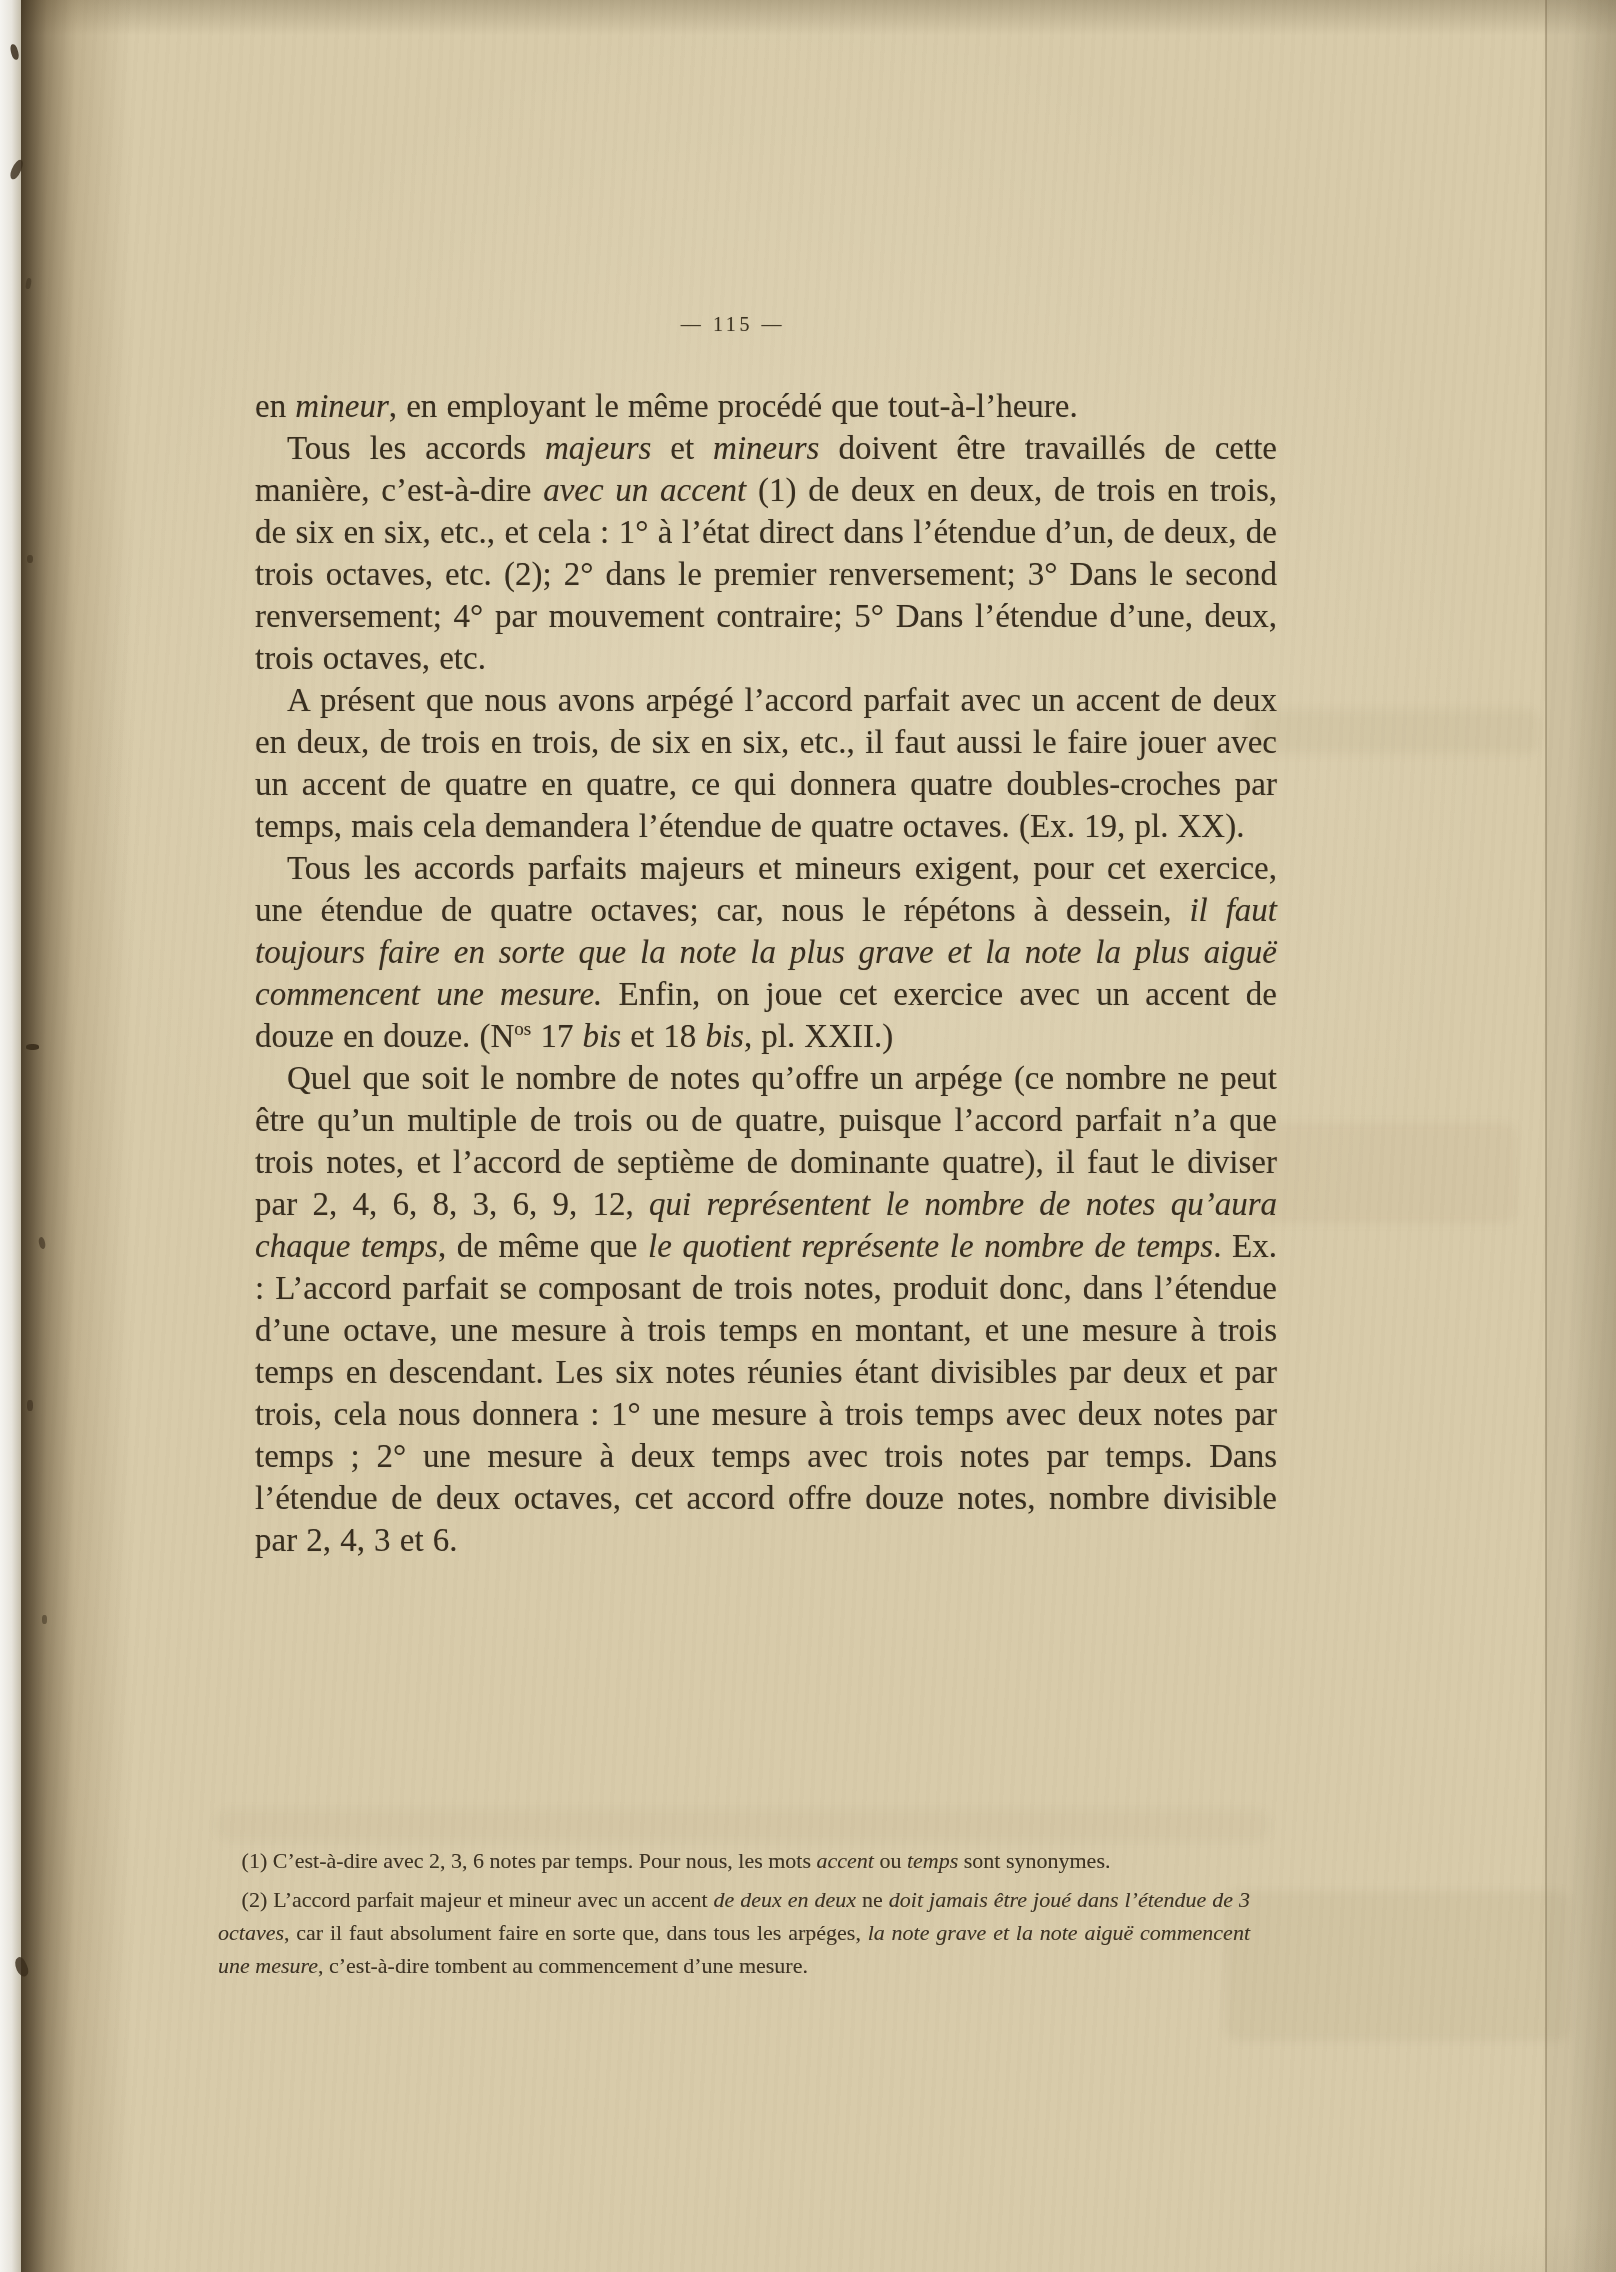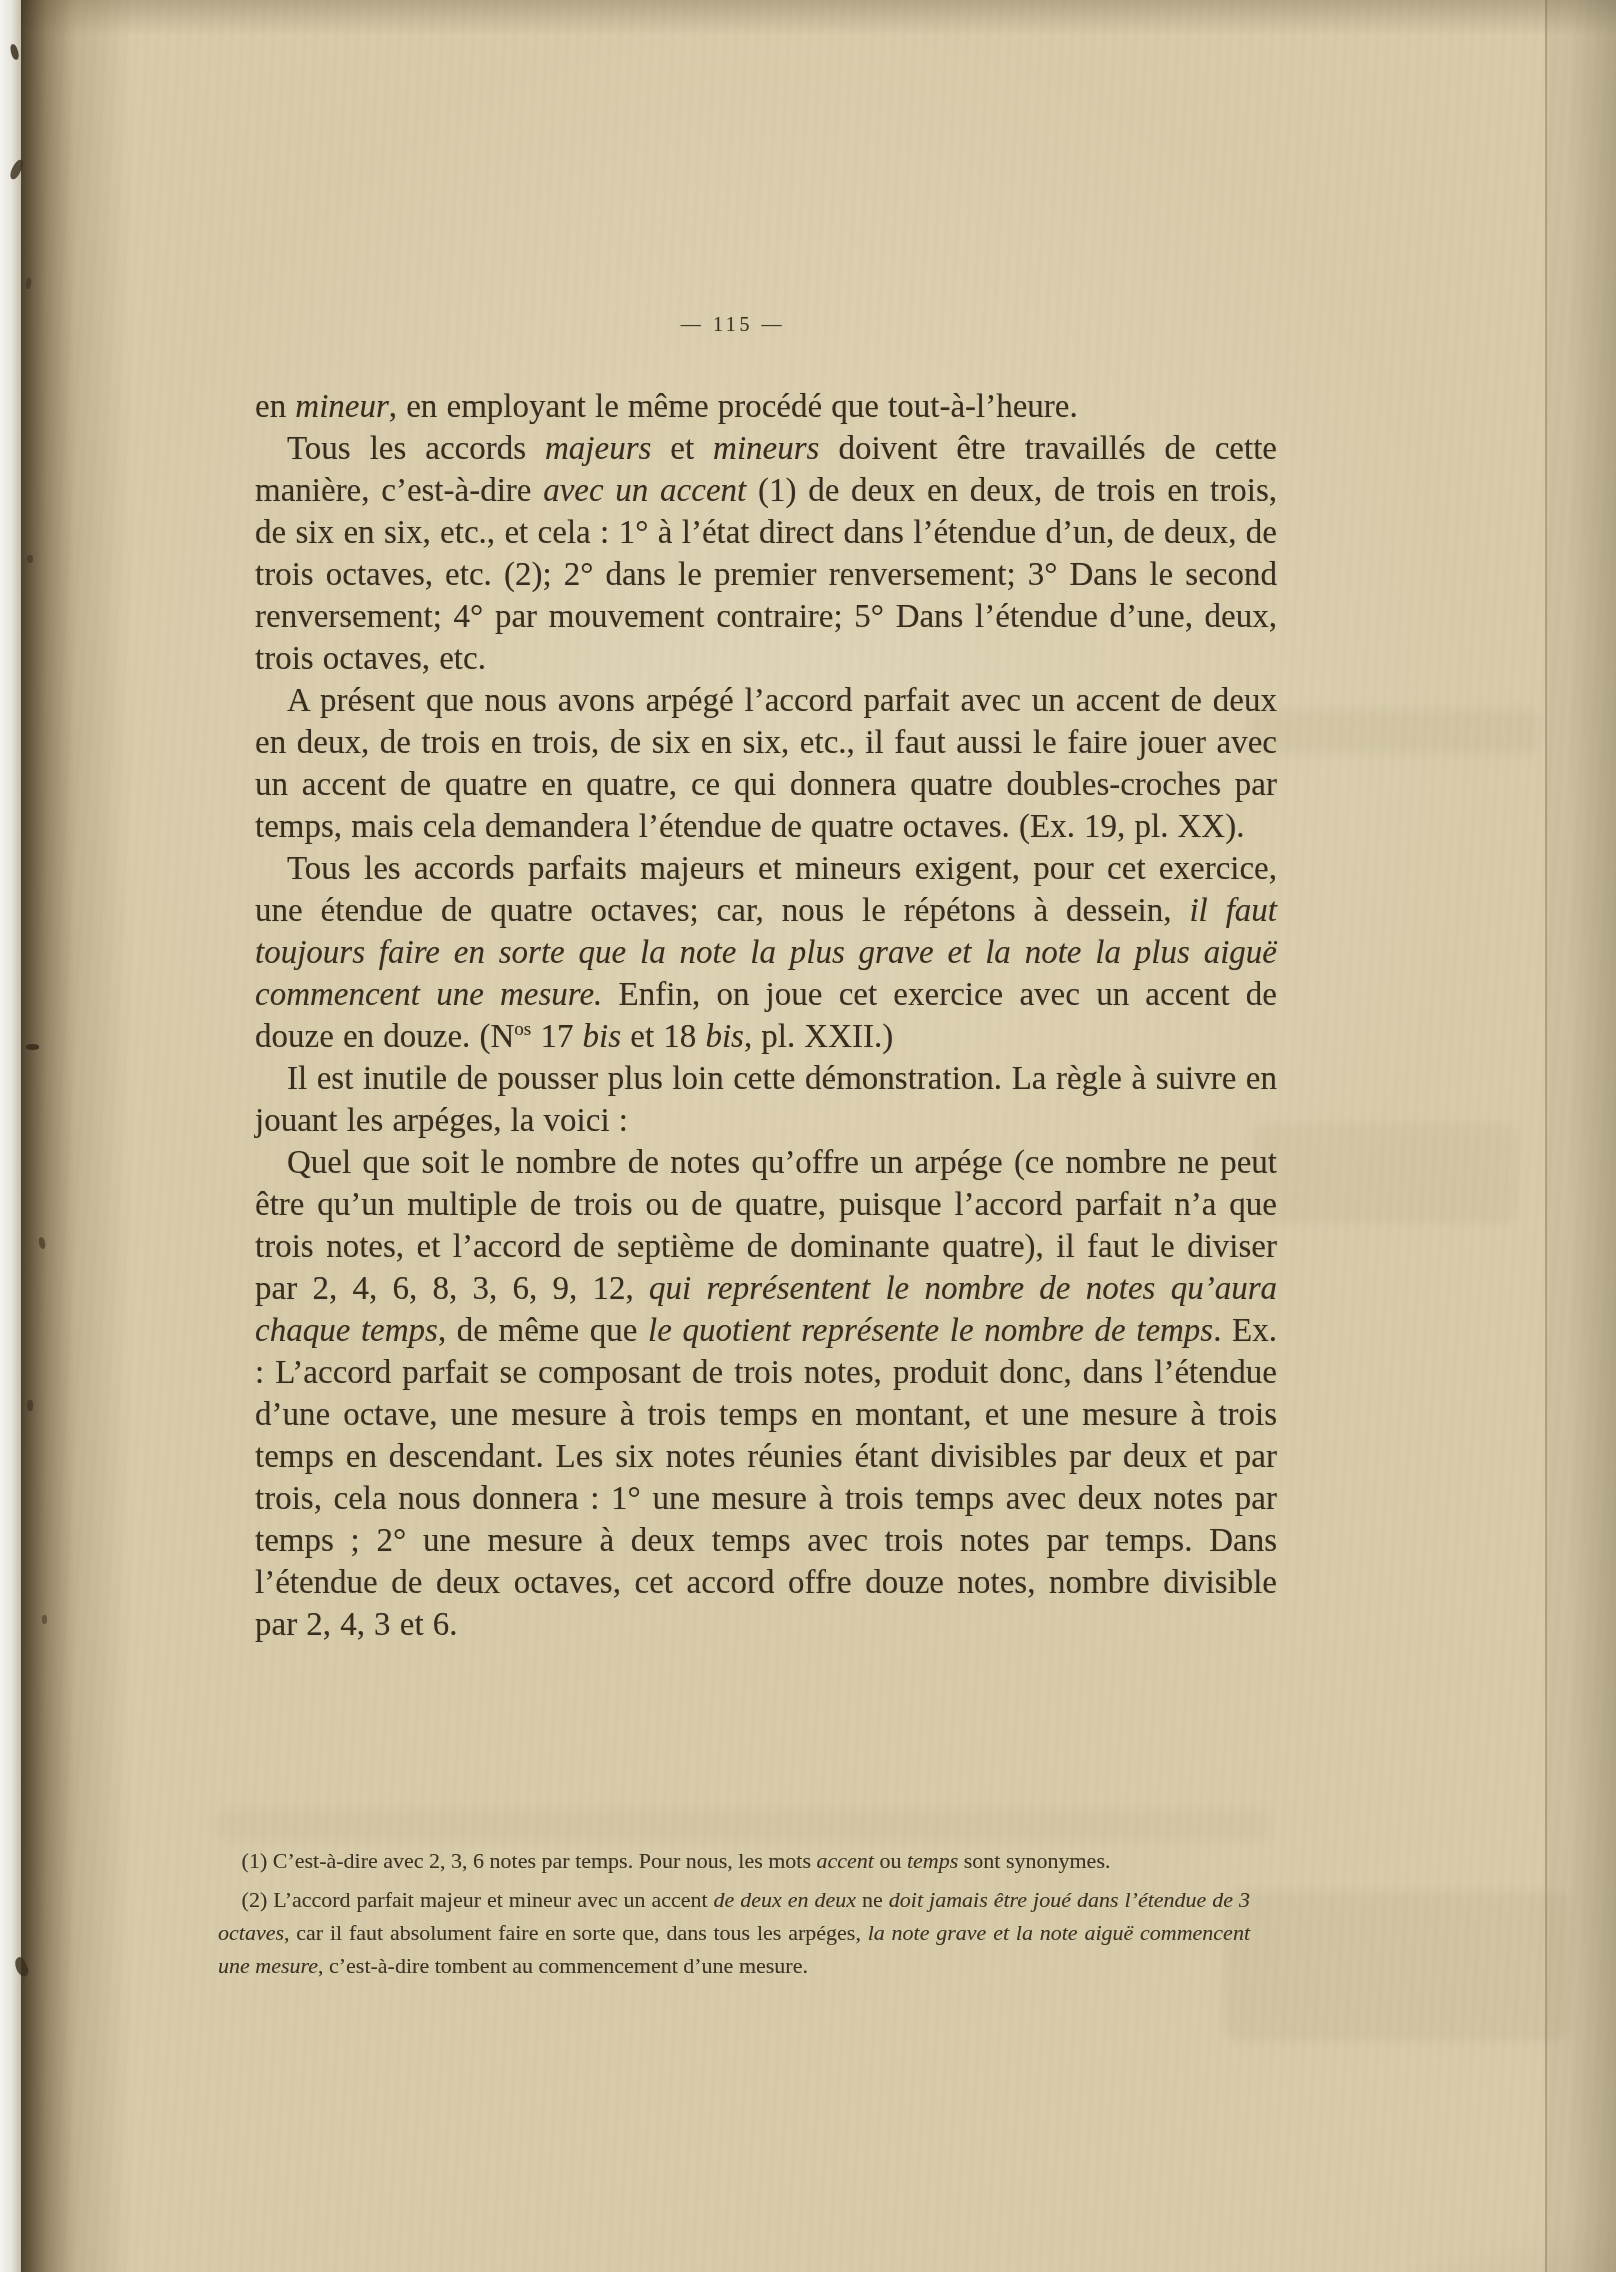--- a/index.html
+++ b/index.html
@@ -123,21 +123,20 @@
   <div class="mark m8"></div>
   <div class="mark m9"></div>
 
   <div class="page-number">— 115 —</div>
 
   <div class="body-text" id="main-paragraphs">
       <p><span>en </span><span class="it">mineur</span><span>, en employant le même procédé que tout-à-l’heure.</span></p>
       <p class="indent"><span>Tous les accords </span><span class="it">majeurs</span><span> et </span><span class="it">mineurs</span><span> doivent être travaillés de cette manière, c’est-à-dire </span><span class="it">avec un accent</span><span> (1) de deux en deux, de trois en trois, de six en six, etc., et cela : 1° à l’état direct dans l’étendue d’un, de deux, de trois octaves, etc. (2); 2° dans le premier renversement; 3° Dans le second renversement; 4° par mouvement contraire; 5° Dans l’étendue d’une, deux, trois octaves, etc.</span></p>
       <p class="indent"><span>A présent que nous avons arpégé l’accord parfait avec un accent de deux en deux, de trois en trois, de six en six, etc., il faut aussi le faire jouer avec un accent de quatre en quatre, ce qui donnera quatre doubles-croches par temps, mais cela demandera l’étendue de quatre octaves. (Ex. 19, pl. XX).</span></p>
       <p class="indent"><span>Tous les accords parfaits majeurs et mineurs exigent, pour cet exercice, une étendue de quatre octaves; car, nous le répétons à dessein, </span><span class="it">il faut toujours faire en sorte que la note la plus grave et la note la plus aiguë commencent une mesure.</span><span> Enfin, on joue cet exercice avec un accent de douze en douze. (N</span><span class="sup">os</span><span> 17 </span><span class="it">bis</span><span> et 18 </span><span class="it">bis</span><span>, pl. XXII.)</span></p>
-      <p class="indent"><span>Il est inutile de pousser plus loin cette démonstration. La règle à suivre en jouant les arpéges, la voici :</span></p>
       <p class="indent"><span>Quel que soit le nombre de notes qu’offre un arpége (ce nombre ne peut être qu’un multiple de trois ou de quatre, puisque l’accord parfait n’a que trois notes, et l’accord de septième de dominante quatre), il faut le diviser par 2, 4, 6, 8, 3, 6, 9, 12, </span><span class="it">qui représentent le nombre de notes qu’aura chaque temps</span><span>, de même que </span><span class="it">le quotient représente le nombre de temps</span><span>. Ex. : L’accord parfait se composant de trois notes, produit donc, dans l’étendue d’une octave, une mesure à trois temps en montant, et une mesure à trois temps en descendant. Les six notes réunies étant divisibles par deux et par trois, cela nous donnera : 1° une mesure à trois temps avec deux notes par temps ; 2° une mesure à deux temps avec trois notes par temps. Dans l’étendue de deux octaves, cet accord offre douze notes, nombre divisible par 2, 4, 3 et 6.</span></p>
     </div>
 
   <div class="footnotes" id="footnotes">
       <p class="indent"><span>(1) C’est-à-dire avec 2, 3, 6 notes par temps. Pour nous, les mots </span><span class="it">accent</span><span> ou </span><span class="it">temps</span><span> sont synonymes.</span></p>
       <p class="indent"><span>(2) L’accord parfait majeur et mineur avec un accent </span><span class="it">de deux en deux</span><span> ne </span><span class="it">doit jamais être joué dans l’étendue de 3 octaves</span><span>, car il faut absolument faire en sorte que, dans tous les arpéges, </span><span class="it">la note grave et la note aiguë commencent une mesure</span><span>, c’est-à-dire tombent au commencement d’une mesure.</span></p>
     </div>
 
 </div>
 

